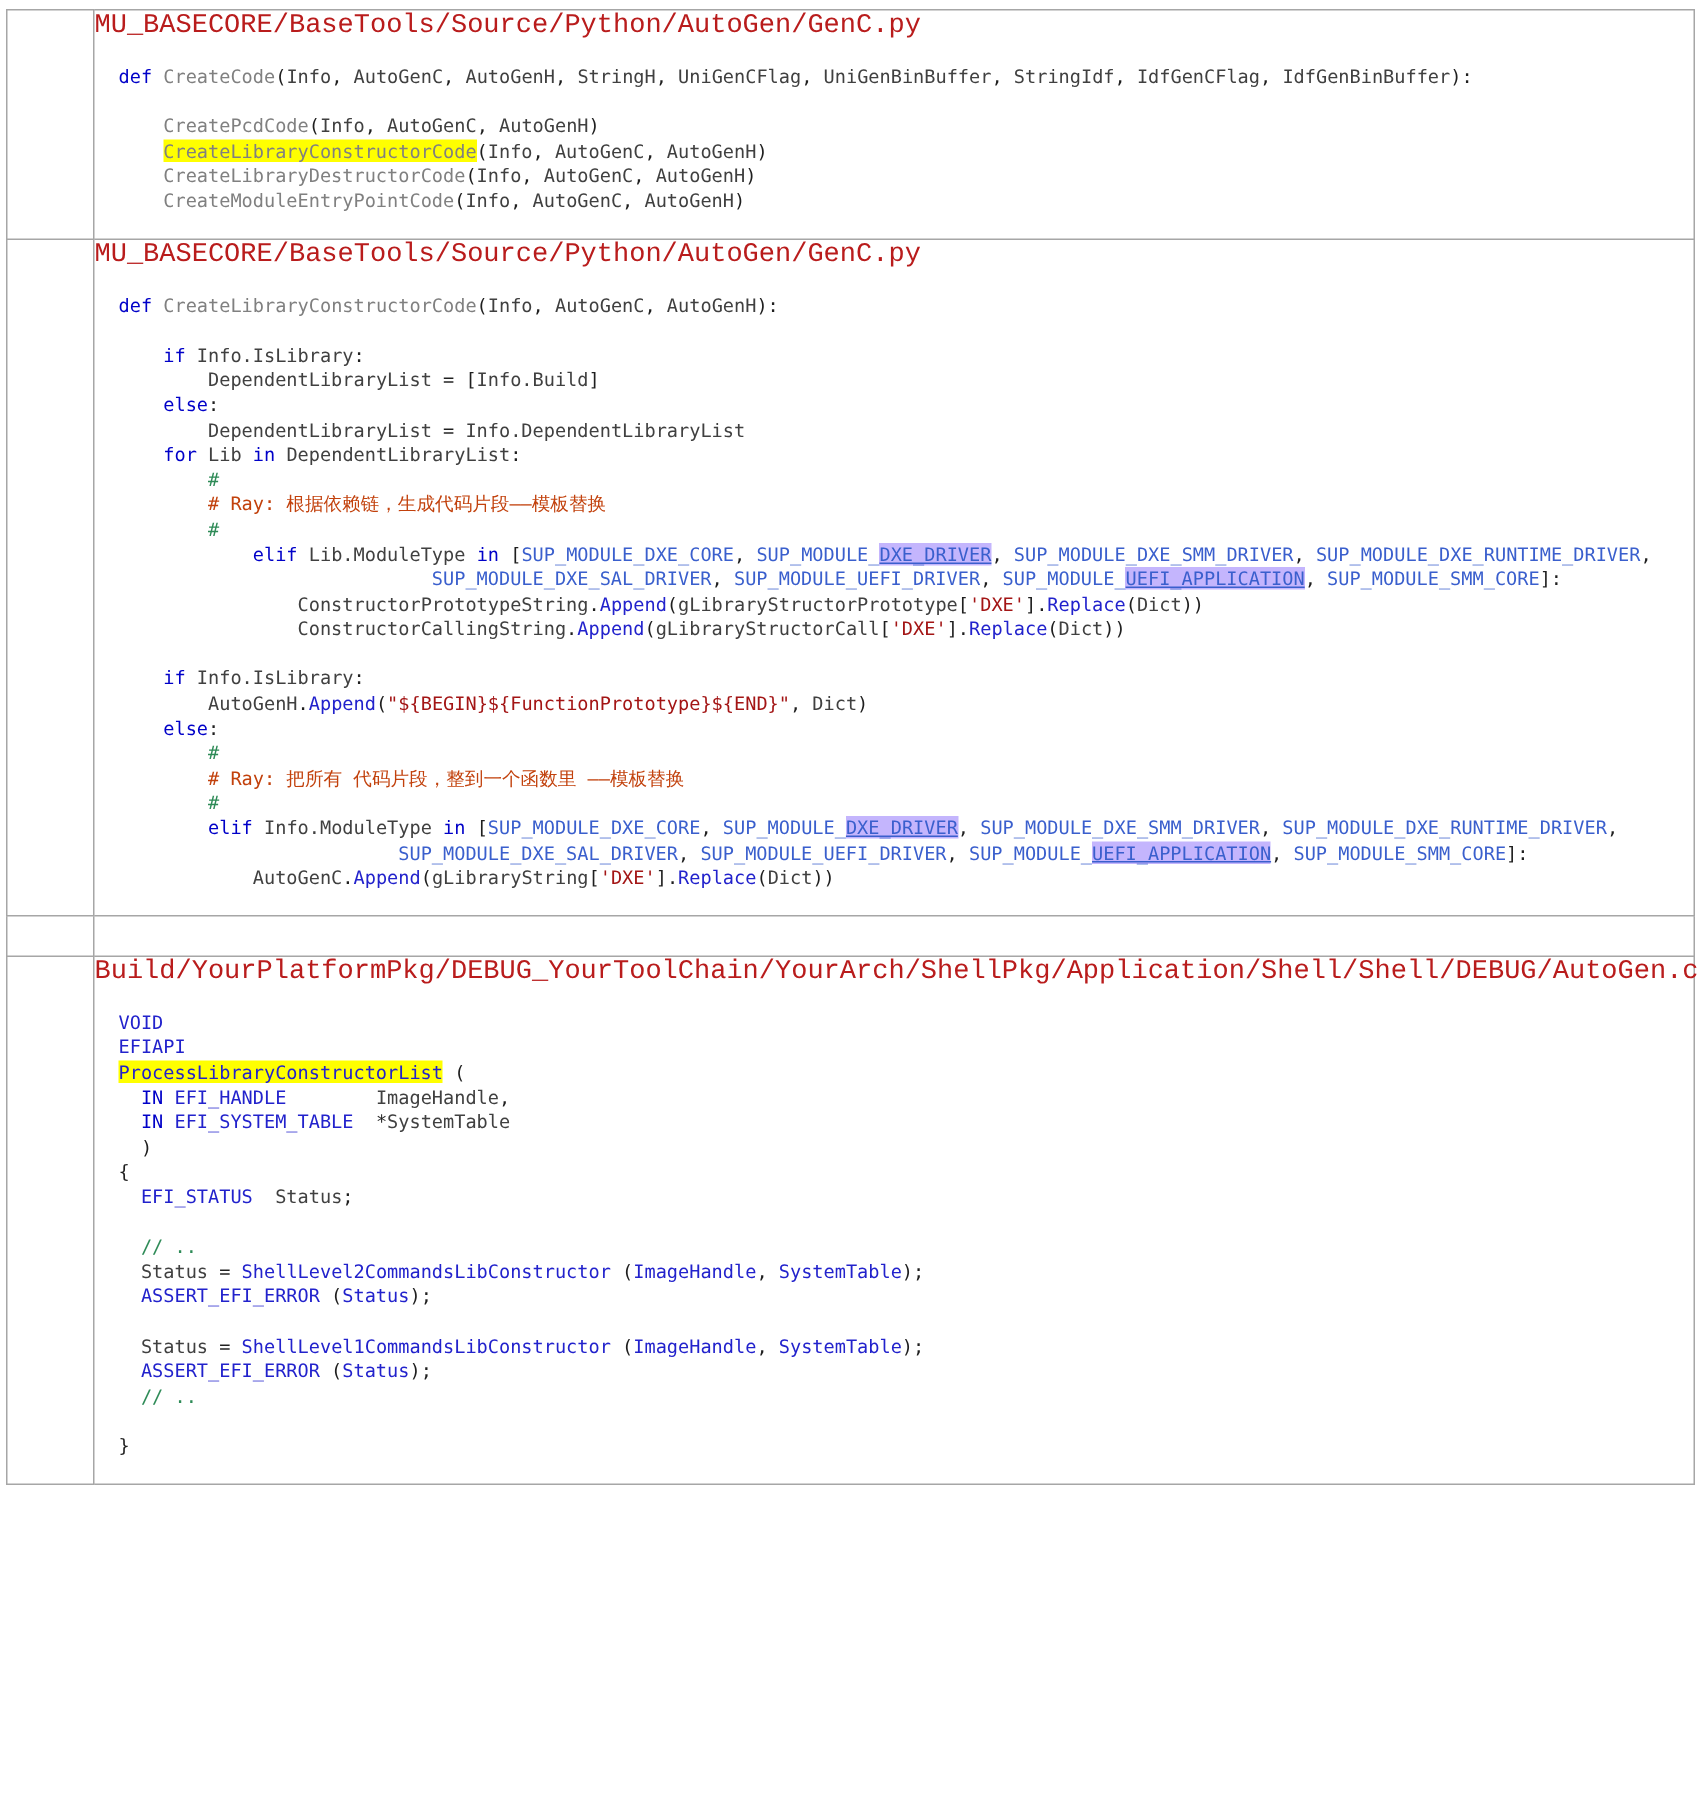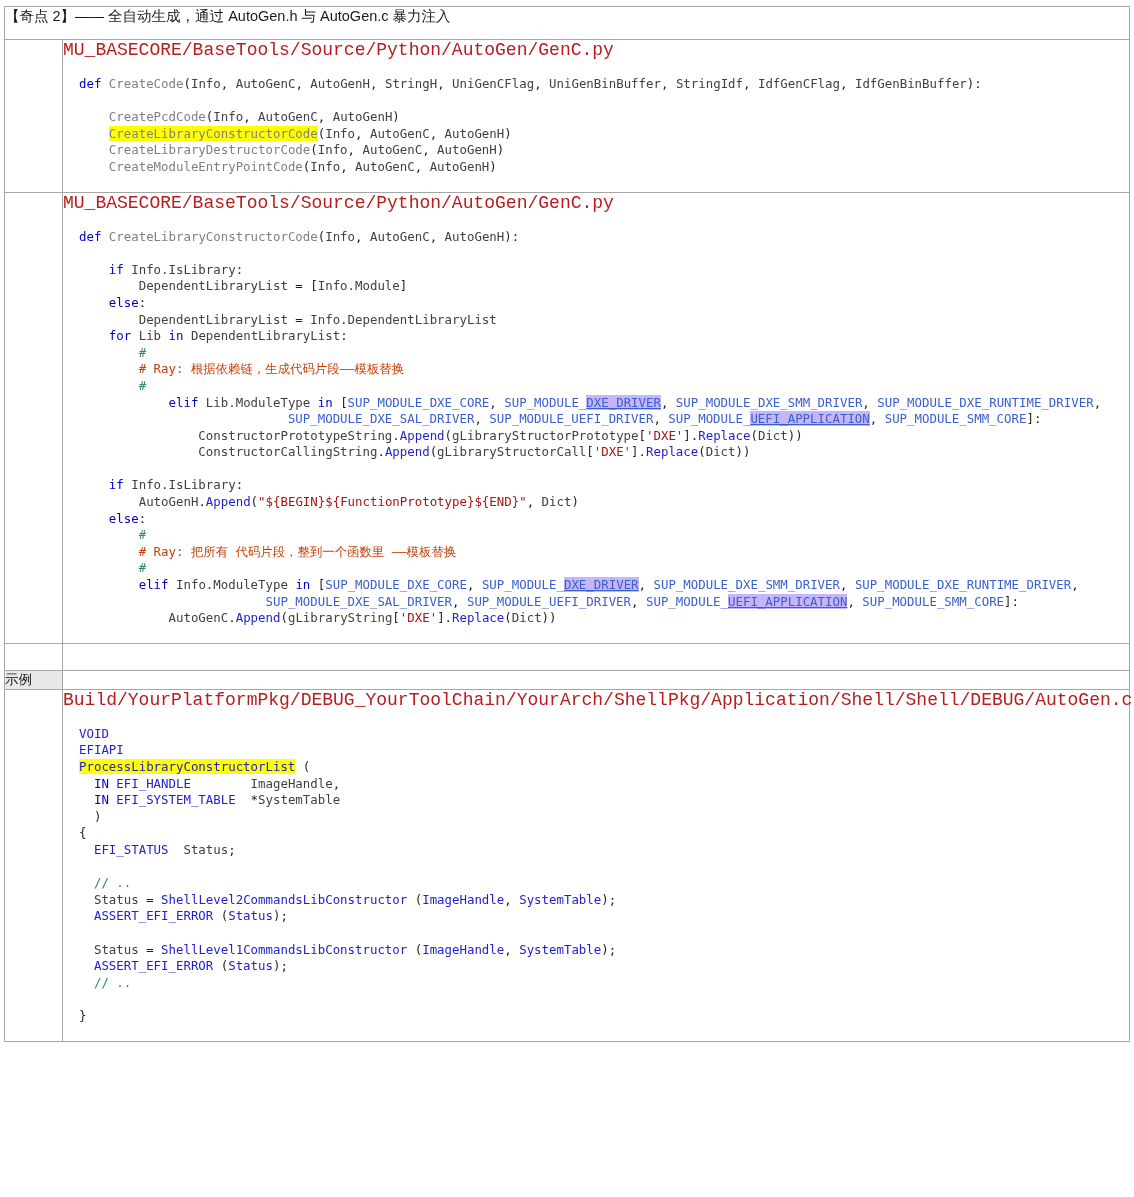--- a/index.html
+++ b/index.html
@@ -31,23 +31,20 @@
 <body>
 
 <div class="page">
 <table class="doc">
   <colgroup>
     <col class="col-label">
     <col>
   </colgroup>
 
   <tbody>
-        <tr class="row-title">
-    <td class="title-cell" colspan="2">【奇点 2】—— 全自动生成，通过 AutoGen.h 与 AutoGen.c 暴力注入</td>
-  </tr>
 
 
   <tr>
     <td class="empty-cell">&nbsp;</td>
     <td class="code-cell">
       <div class="path">MU_BASECORE/BaseTools/Source/Python/AutoGen/GenC.py</div>
 <pre class="code"><span class="kw">def</span> <span class="fn">CreateCode</span>(<span class="id">Info</span>, <span class="id">AutoGenC</span>, <span class="id">AutoGenH</span>, <span class="id">StringH</span>, <span class="id">UniGenCFlag</span>, <span class="id">UniGenBinBuffer</span>, <span class="id">StringIdf</span>, <span class="id">IdfGenCFlag</span>, <span class="id">IdfGenBinBuffer</span>):
 
     <span class="fn">CreatePcdCode</span>(<span class="id">Info</span>, <span class="id">AutoGenC</span>, <span class="id">AutoGenH</span>)
     <span class="fn hl">CreateLibraryConstructorCode</span>(<span class="id">Info</span>, <span class="id">AutoGenC</span>, <span class="id">AutoGenH</span>)
@@ -56,21 +53,21 @@
     </td>
   </tr>
 
   <tr>
     <td class="empty-cell">&nbsp;</td>
     <td class="code-cell">
       <div class="path">MU_BASECORE/BaseTools/Source/Python/AutoGen/GenC.py</div>
 <pre class="code"><span class="kw">def</span> <span class="fn">CreateLibraryConstructorCode</span>(<span class="id">Info</span>, <span class="id">AutoGenC</span>, <span class="id">AutoGenH</span>):
 
     <span class="kw">if</span> <span class="id">Info.IsLibrary</span>:
-        <span class="id">DependentLibraryList</span> = [<span class="id">Info.Module</span>]
+        <span class="id">DependentLibraryList</span> = [<span class="id">Info.Build</span>]
     <span class="kw">else</span>:
         <span class="id">DependentLibraryList</span> = <span class="id">Info.DependentLibraryList</span>
     <span class="kw">for</span> <span class="id">Lib</span> <span class="kw">in</span> <span class="id">DependentLibraryList</span>:
         <span class="cmt">#</span>
         <span class="cmtcn"># Ray: 根据依赖链，生成代码片段——模板替换</span>
         <span class="cmt">#</span>
             <span class="kw">elif</span> <span class="id">Lib.ModuleType</span> <span class="kw">in</span> [<span class="const">SUP_MODULE_DXE_CORE</span>, <span class="const">SUP_MODULE_</span><span class="const hlu">DXE_DRIVER</span>, <span class="const">SUP_MODULE_DXE_SMM_DRIVER</span>, <span class="const">SUP_MODULE_DXE_RUNTIME_DRIVER</span>,
                             <span class="const">SUP_MODULE_DXE_SAL_DRIVER</span>, <span class="const">SUP_MODULE_UEFI_DRIVER</span>, <span class="const">SUP_MODULE_</span><span class="const hlu">UEFI_APPLICATION</span>, <span class="const">SUP_MODULE_SMM_CORE</span>]:
                 <span class="id">ConstructorPrototypeString</span>.<span class="blue">Append</span>(<span class="id">gLibraryStructorPrototype</span>[<span class="str">'DXE'</span>].<span class="blue">Replace</span>(<span class="id">Dict</span>))
                 <span class="id">ConstructorCallingString</span>.<span class="blue">Append</span>(<span class="id">gLibraryStructorCall</span>[<span class="str">'DXE'</span>].<span class="blue">Replace</span>(<span class="id">Dict</span>))
@@ -85,24 +82,20 @@
                          <span class="const">SUP_MODULE_DXE_SAL_DRIVER</span>, <span class="const">SUP_MODULE_UEFI_DRIVER</span>, <span class="const">SUP_MODULE_</span><span class="const hlu">UEFI_APPLICATION</span>, <span class="const">SUP_MODULE_SMM_CORE</span>]:
             <span class="id">AutoGenC</span>.<span class="blue">Append</span>(<span class="id">gLibraryString</span>[<span class="str">'DXE'</span>].<span class="blue">Replace</span>(<span class="id">Dict</span>))</pre>
     </td>
   </tr>
 
   <tr class="spacer-row">
     <td class="empty-cell">&nbsp;</td>
     <td class="empty-cell">&nbsp;</td>
   </tr>
 
-  <tr>
-    <td class="label-cell">示例</td>
-    <td class="empty-cell">&nbsp;</td>
-  </tr>
 
   <tr>
     <td class="empty-cell">&nbsp;</td>
     <td class="code-cell">
       <div class="path">Build/YourPlatformPkg/DEBUG_YourToolChain/YourArch/ShellPkg/Application/Shell/Shell/DEBUG/AutoGen.c</div>
 <pre class="code"><span class="blue">VOID</span>
 <span class="blue">EFIAPI</span>
 <span class="blue hl">ProcessLibraryConstructorList</span> (
   <span class="kw">IN</span> <span class="blue">EFI_HANDLE</span>        <span class="id">ImageHandle</span>,
   <span class="kw">IN</span> <span class="blue">EFI_SYSTEM_TABLE</span>  *<span class="id">SystemTable</span>

